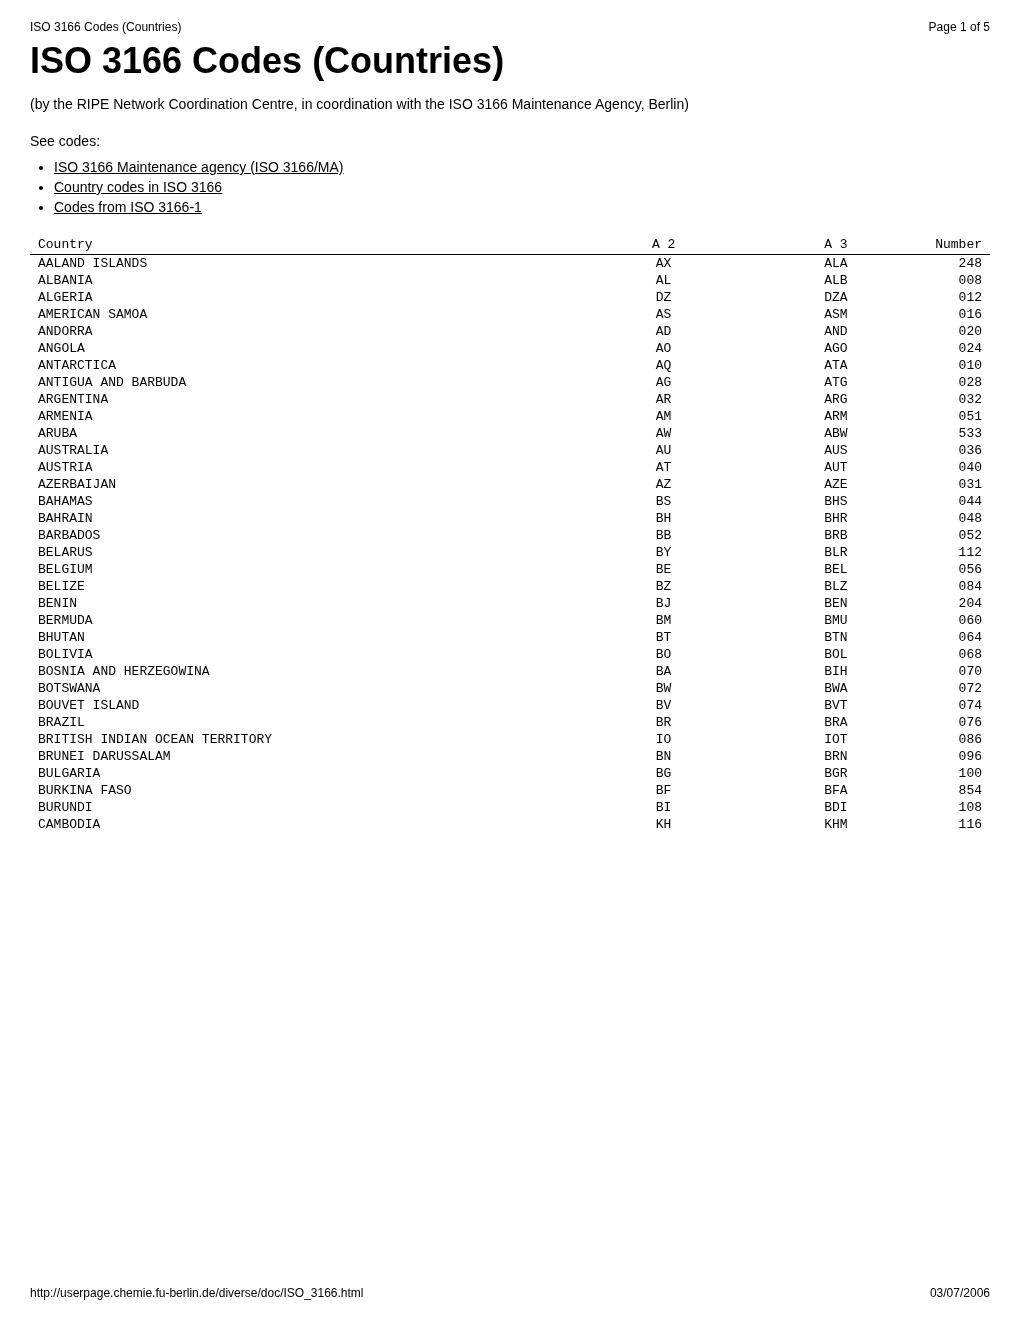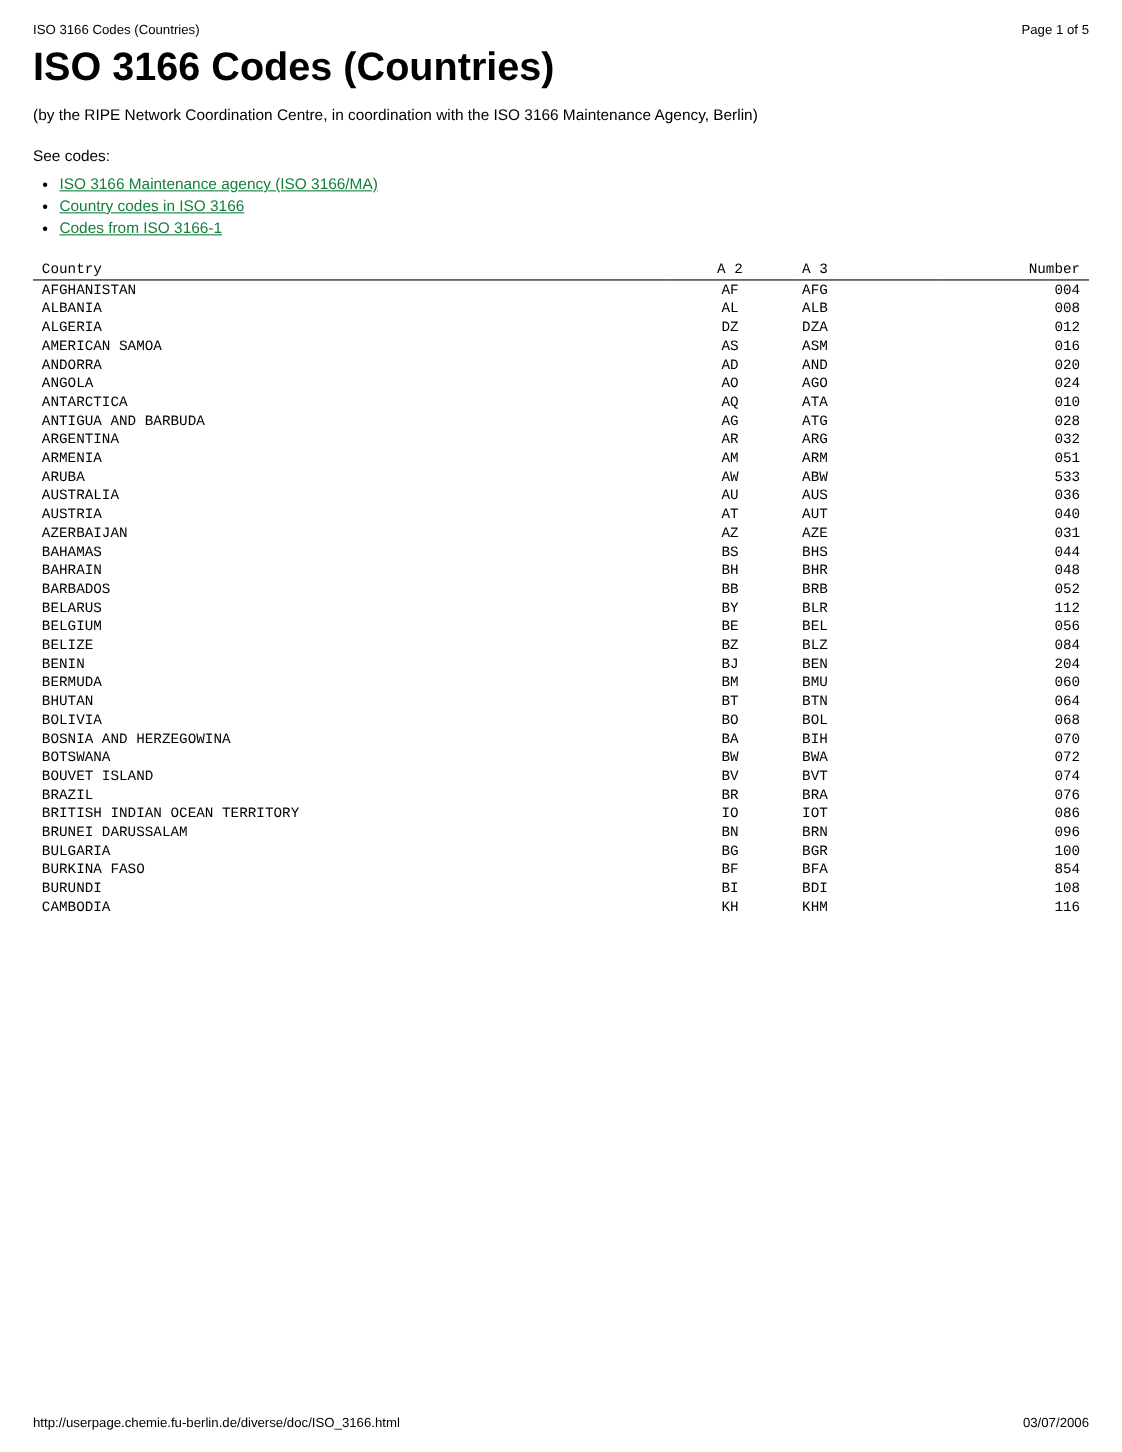--- a/index.html
+++ b/index.html
@@ -41,21 +41,21 @@
     }
     .links-list {
       list-style: disc;
       margin-left: 24px;
       margin-bottom: 20px;
     }
     .links-list li {
       margin-bottom: 4px;
     }
     .links-list a {
-      color: #15803d;
+      color: #000000;
       text-decoration: underline;
       font-size: 14px;
       text-align: center;
     }
     .table-container {
       width: 100%;
     }
     table {
       width: 100%;
       border-collapse: collapse;
@@ -76,21 +76,21 @@
       line-height: 2px;
     }
     table tbody tr td {
       padding: 1px 8px;
       font-family: 'Courier New', Courier, monospace;
       font-size: 13px;
       white-space: nowrap;
     }
     .col-country { width: 60%; }
     .col-a2 { width: 12%; text-align: center; }
-    .col-a3 { width: 14%; text-align: left; }
+    .col-a3 { width: 14%; text-align: right; }
     .col-num { width: 14%; text-align: right; }
     .footer-bar {
       display: flex;
       justify-content: space-between;
       margin-top: 30px;
       font-size: 12px;
       color: #000;
       position: absolute;
       bottom: 20px;
       left: 30px;
@@ -130,25 +130,25 @@
         <th class="col-country">Country</th>
         <th class="col-a2">A 2</th>
         <th class="col-a3">A 3</th>
         <th class="col-num">Number</th>
       </tr>
       <tr class="divider-row">
         <td colspan="4"></td>
       </tr>
     </thead>
     <tbody id="table-body">
-        <tr>
-          <td class="col-country">AFGHANISTAN</td>
-          <td class="col-a2">AF</td>
-          <td class="col-a3">AFG</td>
-          <td class="col-num">004</td>
+    <tr>
+          <td class="col-country">AALAND ISLANDS</td>
+          <td class="col-a2">AX</td>
+          <td class="col-a3">ALA</td>
+          <td class="col-num">248</td>
         </tr>
         <tr>
           <td class="col-country">ALBANIA</td>
           <td class="col-a2">AL</td>
           <td class="col-a3">ALB</td>
           <td class="col-num">008</td>
         </tr>
         <tr>
           <td class="col-country">ALGERIA</td>
           <td class="col-a2">DZ</td>

